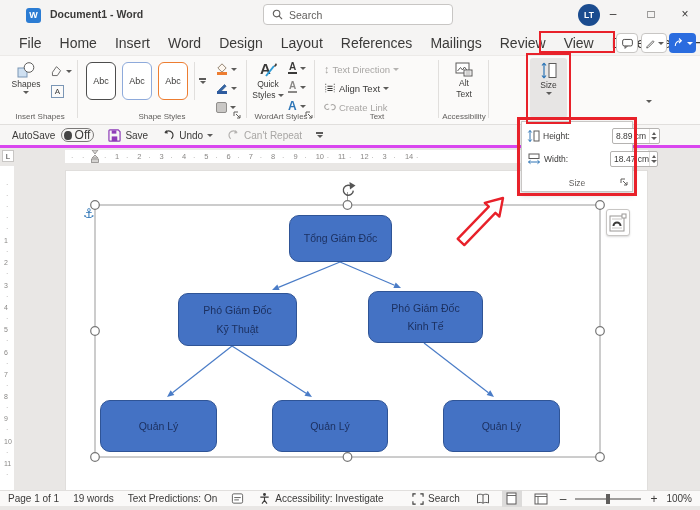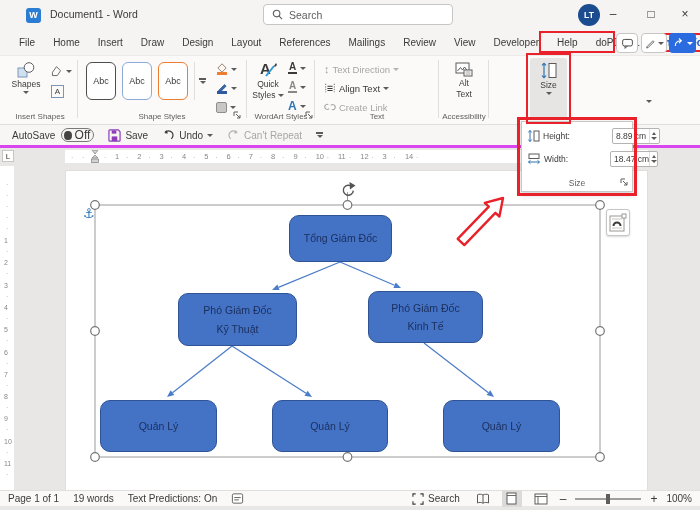--- a/index.html
+++ b/index.html
@@ -5,32 +5,32 @@
   html,body{margin:0;padding:0;background:#888;}
   #screen{position:relative;width:700px;height:510px;overflow:hidden;
     font-family:"Liberation Sans","DejaVu Sans",sans-serif;background:#e9e7e5;
     -webkit-font-smoothing:antialiased;}
   #screen *{box-sizing:border-box;}
 
   
   #titlebar{position:absolute;left:0;top:0;width:700px;height:30px;background:#f5f4f3;}
   .wicon{position:absolute;left:26px;top:8px;width:15px;height:15px;border-radius:3px;
     background:#2b7cd3;color:#fff;font-size:9px;font-weight:bold;text-align:center;line-height:15px;}
-  #doc-title{position:absolute;left:50px;top:8px;font-size:10.5px;color:#3b3a39;}
+  #doc-title{position:absolute;left:50px;top:8px;font-size:10.5px;color:#3b3a39;font-weight:bold;}
   #searchbox{position:absolute;left:263px;top:4px;width:190px;height:21px;background:#fff;
     border:1px solid #c8c6c4;border-radius:4px;display:flex;align-items:center;padding-left:8px;gap:6px;}
   #searchbox span{font-size:10.5px;color:#605e5c;}
   #avatar{position:absolute;left:578px;top:4px;width:22px;height:22px;border-radius:50%;
     background:#1b4c8f;color:#fff;font-size:8.5px;font-weight:bold;text-align:center;line-height:22px;}
   .winbtn{position:absolute;top:0;width:30px;height:29px;text-align:center;line-height:29px;
     font-size:12px;color:#3b3a39;}
   
   #tabrow{position:absolute;left:0;top:30px;width:700px;height:25px;background:#f5f4f3;}
   #tabs{position:absolute;left:10px;top:0;height:25px;display:flex;align-items:center;}
-  .tab{font-size:10px;color:#3b3a39;padding:3px 9px;white-space:nowrap;}
+  .tab{font-size:14px;color:#3b3a39;padding:3px 9px;white-space:nowrap;}
   .tab.active{color:#185abd;font-weight:bold;border:2px solid #e8212a;padding:2px 7px;}
   .topbtn{position:absolute;top:3px;height:20px;border:1px solid #c8c6c4;border-radius:4px;
     background:#fff;display:flex;align-items:center;justify-content:center;gap:2px;}
   #sharebtn{position:absolute;left:669px;top:3px;width:27px;height:20px;border-radius:4px;
     background:#2a6cdf;display:flex;align-items:center;justify-content:center;gap:2px;}
   
   #ribbon{position:absolute;left:0;top:55px;width:700px;height:70px;background:#fbfaf9;
     border-top:1px solid #eceae8;border-bottom:1px solid #e1dfdd;}
   .vdiv{position:absolute;top:4px;height:58px;width:1px;background:#e1dfdd;}
   .group{position:absolute;top:0;height:68px;}
@@ -118,21 +118,21 @@
     <div class="winbtn" style="left:598px;">–</div>
     <div class="winbtn" style="left:636px;">□</div>
     <div class="winbtn" style="left:670px;">×</div>
   </div>
 
   <div id="tabrow">
     <div id="tabs">
         <span class="tab">File</span>
         <span class="tab">Home</span>
         <span class="tab">Insert</span>
-        <span class="tab">Draw</span>
+        <span class="tab">Word</span>
         <span class="tab">Design</span>
         <span class="tab">Layout</span>
         <span class="tab">References</span>
         <span class="tab">Mailings</span>
         <span class="tab">Review</span>
         <span class="tab">View</span>
         <span class="tab">Developer</span>
         <span class="tab">Help</span>
         <span class="tab">doPDF 11</span>
         <span class="tab active">Shape Format</span>
@@ -521,20 +521,27 @@
   <div id="statusbar">
     <span class="sitem" style="margin-left:8px;">Page 1 of 1</span>
     <span class="sitem">19 words</span>
     <span class="sitem">Text Predictions: On</span>
     <span class="sitem">
       <svg width="13" height="13" viewBox="0 0 14 14">
           <rect x="1.5" y="2" width="11" height="10" rx="1.5" fill="#fff" stroke="#5c5b5a"></rect>
           <path d="M3.5,6 h7 M3.5,8.5 h5" stroke="#5c5b5a" stroke-width="1"></path>
         </svg>
     </span>
+    <span class="sitem">
+      <svg width="13" height="13" viewBox="0 0 14 14">
+          <circle cx="7" cy="2.6" r="1.6" fill="#3b3a39"></circle>
+          <path d="M2.5,5.5 h9 M7,5.5 v3.5 M7,9 l-2.7,3.5 M7,9 l2.7,3.5" fill="none" stroke="#3b3a39" stroke-width="1.2"></path>
+        </svg>
+      <span>Accessibility: Investigate</span>
+    </span>
     <div id="sb-right">
       <span class="sitem" style="margin-right:4px;">
         <svg width="12" height="12" viewBox="0 0 13 13">
             <path d="M1,4 V1 h3 M9,1 h3 v3 M12,9 v3 h-3 M4,12 H1 V9" fill="none" stroke="#3b3a39" stroke-width="1.2"></path>
           </svg>
         <span>Search</span>
       </span>
       <span class="viewbtn">
         <svg width="14" height="12" viewBox="0 0 14 12">
             <path d="M7,2 C5.5,1 3,1 1.5,1.8 V10 C3,9.2 5.5,9.2 7,10.2 C8.5,9.2 11,9.2 12.5,10 V1.8 C11,1 8.5,1 7,2 z M7,2 V10.2" fill="none" stroke="#5c5b5a" stroke-width="1"></path>

